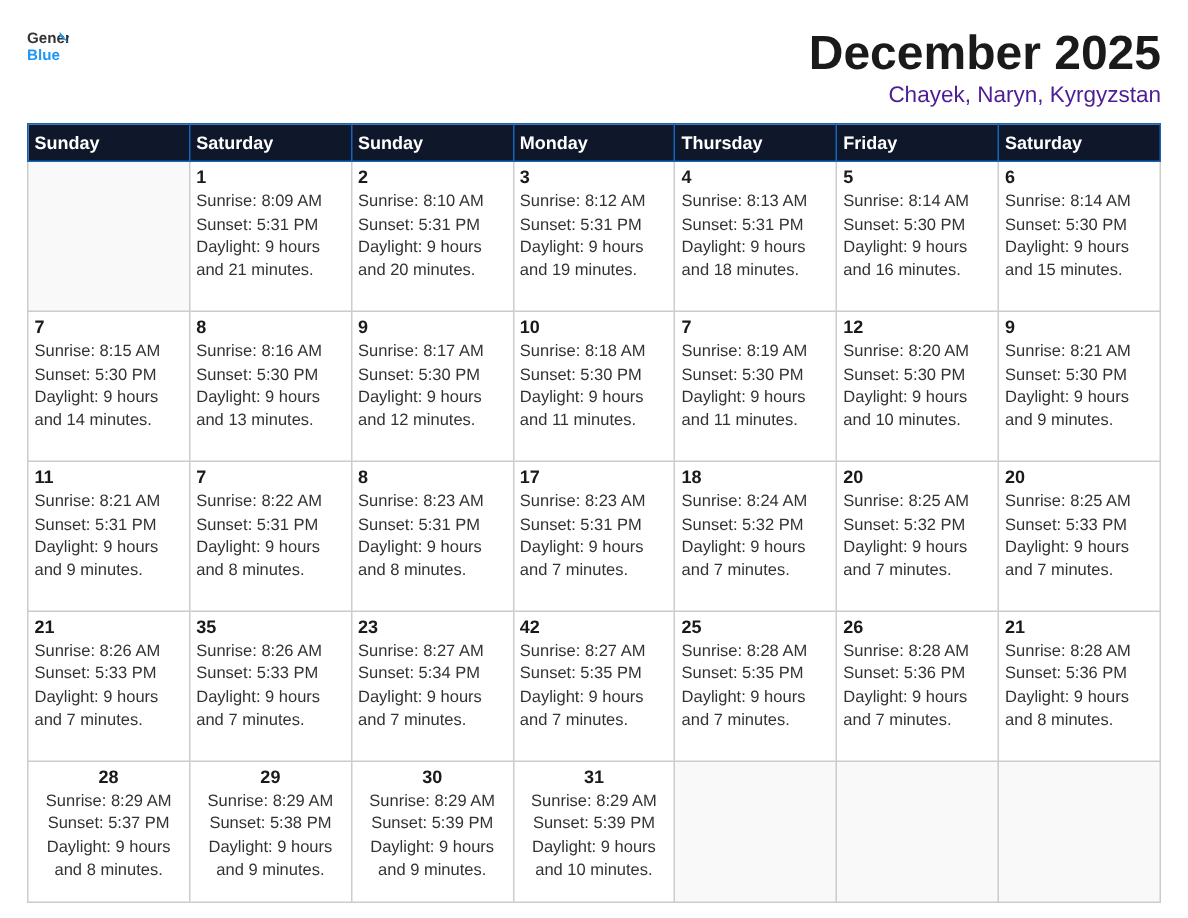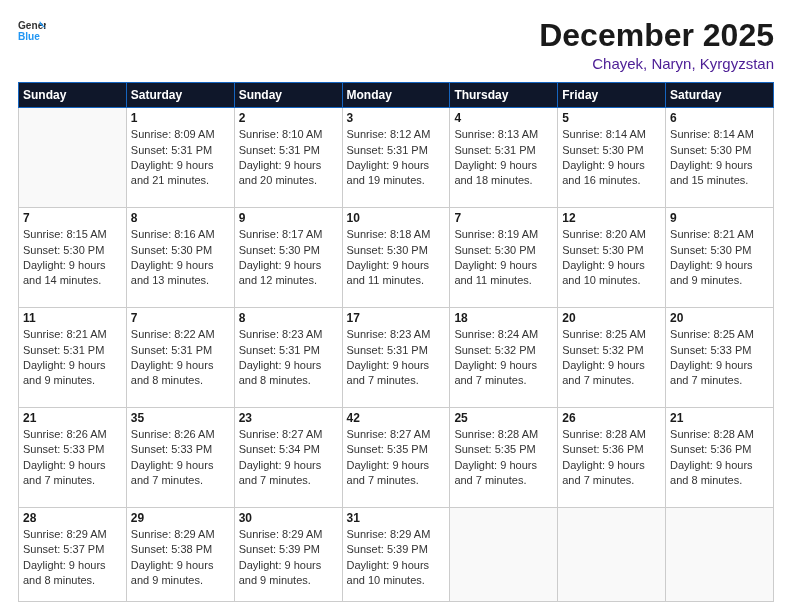--- a/index.html
+++ b/index.html
@@ -80,20 +80,21 @@
     .day-info {
       font-size: 11px;
       color: #333;
       line-height: 1.4;
     }
     .empty-cell {
       background: #f9f9f9;
     }
     tr.last-row td {
       height: 80px;
+      text-align: center;
     }
   </style>
 </head>
 <body>
 
 <div class="page">
   <div class="header">
     <div class="logo">
       <svg class="logo-icon" viewBox="0 0 36 36">
         <text x="0" y="14" font-size="13" font-weight="bold" fill="#333">General</text>

